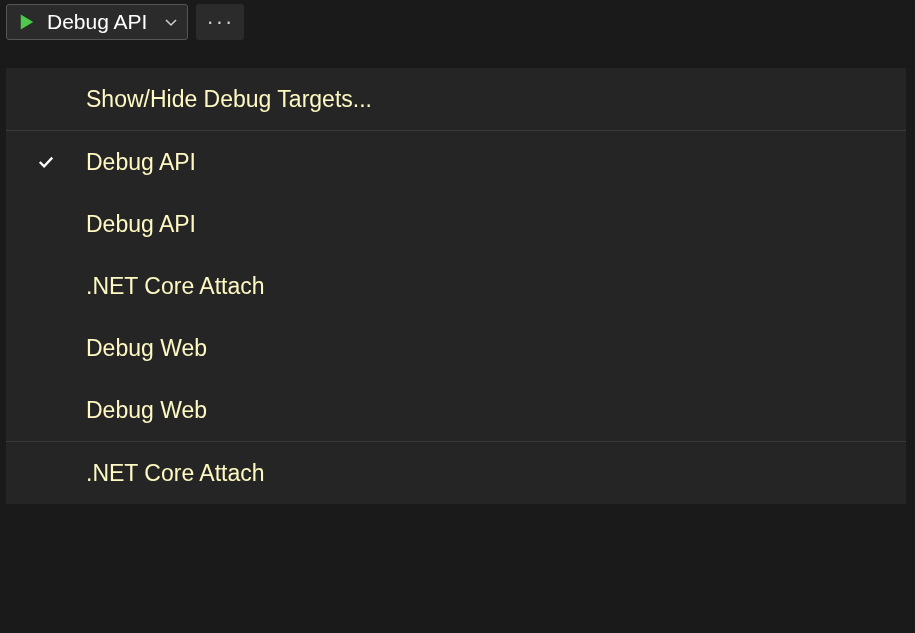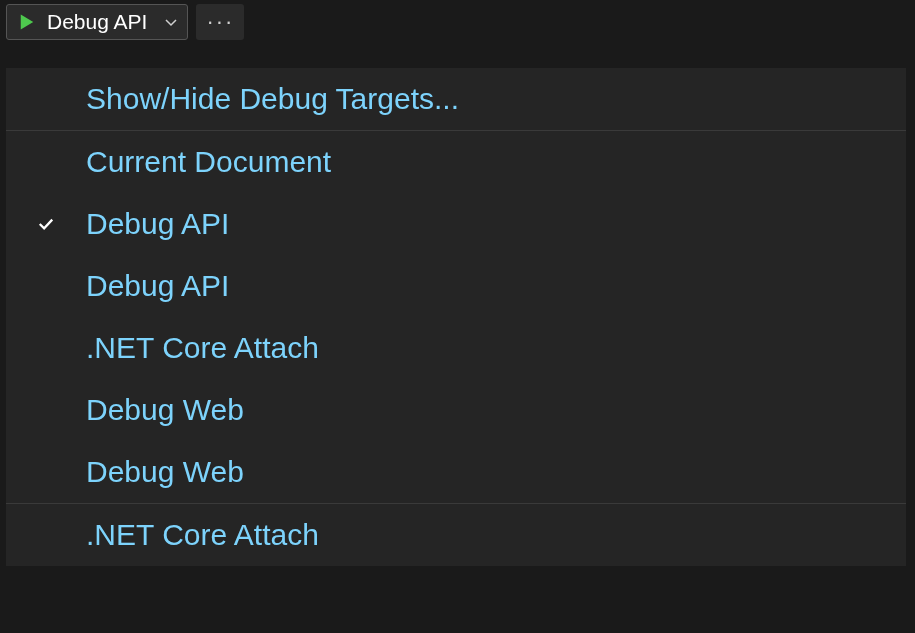--- a/index.html
+++ b/index.html
@@ -80,22 +80,22 @@
       width: 900px;
     }
     .menu-section {
       padding: 0;
     }
     .menu-item {
       display: flex;
       align-items: center;
       height: 62px;
       padding: 0 20px 0 0;
-      font-size: 30px;
-      color: #7dd3fc;
+      font-size: 23px;
+      color: #fef9c3;
       font-weight: 400;
     }
     .menu-item .check-col {
       width: 80px;
       display: flex;
       align-items: center;
       justify-content: center;
     }
     .menu-item .check-col svg {
       width: 20px;
@@ -132,24 +132,20 @@
 <div class="dropdown">
   <div class="menu-section">
     <div class="menu-item">
       <span class="check-col"></span>
       <span>Show/Hide Debug Targets...</span>
     </div>
   </div>
   <div class="divider"></div>
   <div class="menu-section" id="targets-section">
 
-  <div class="menu-item">
-        <span class="check-col"></span>
-        <span>Current Document</span>
-      </div>
       <div class="menu-item">
         <span class="check-col">
           <svg viewBox="0 0 16 16">
             <path d="M3 8 L6.5 11.5 L13 4.5" stroke="#ffffff" stroke-width="1.8" fill="none"></path>
           </svg>
         </span>
         <span>Debug API</span>
       </div>
       <div class="menu-item">
         <span class="check-col"></span>

